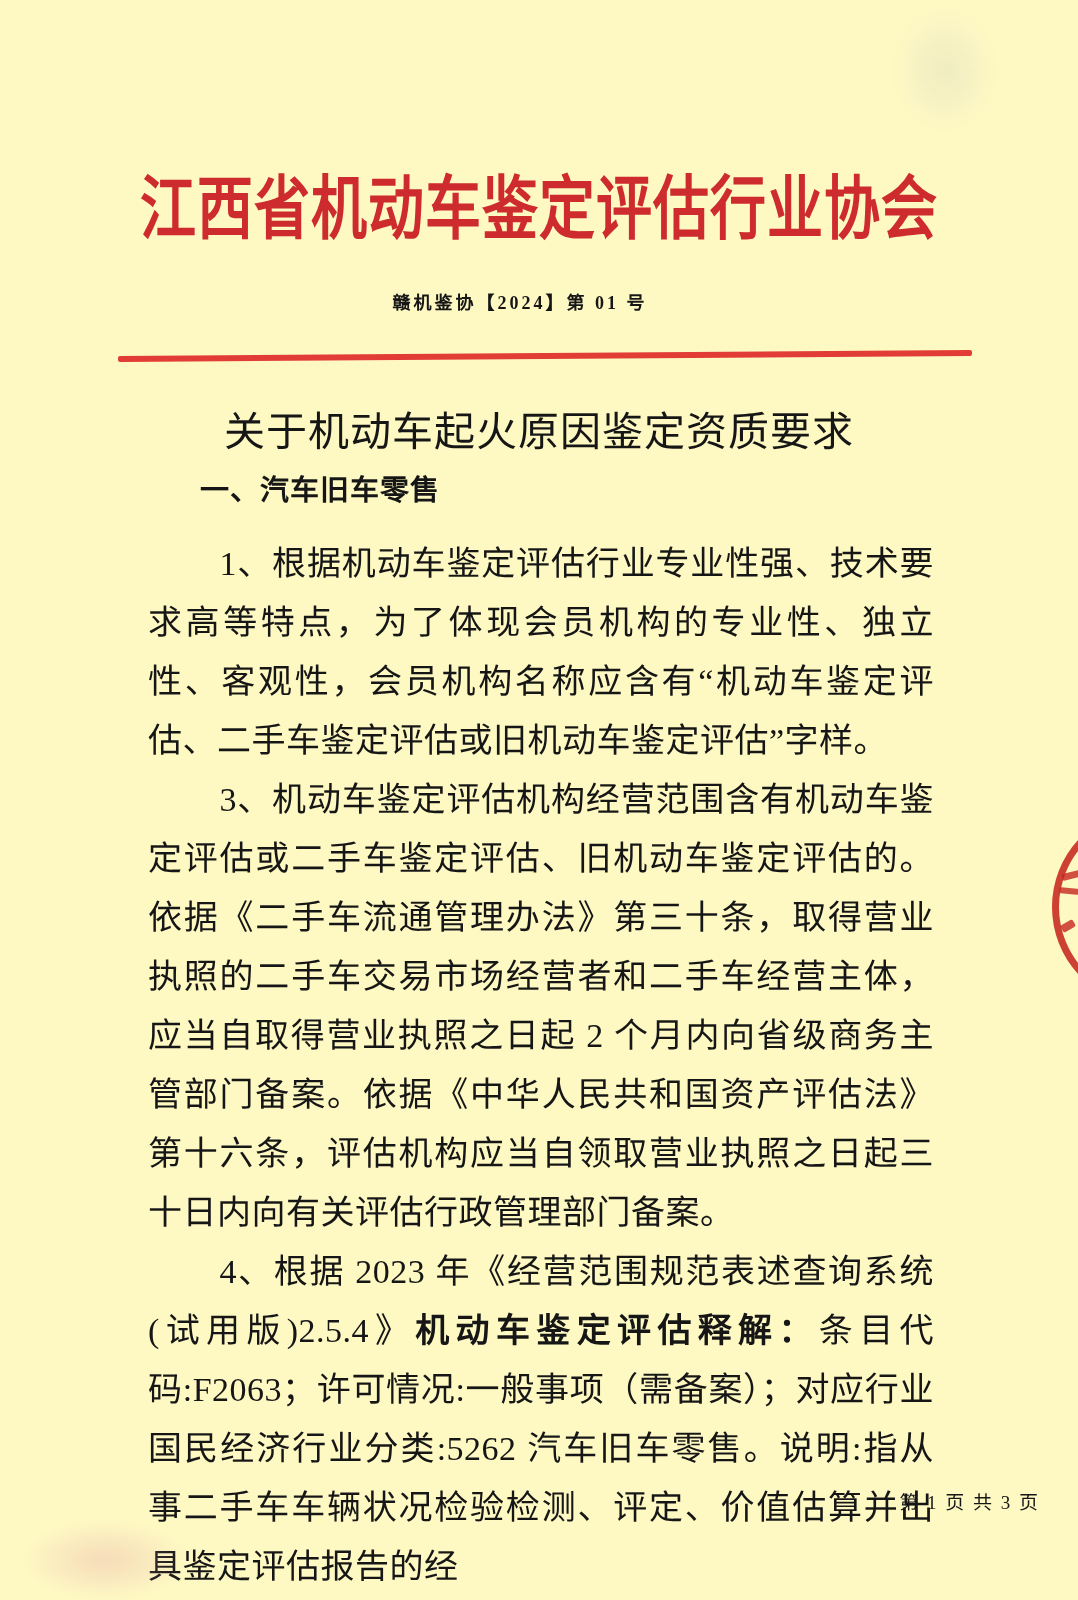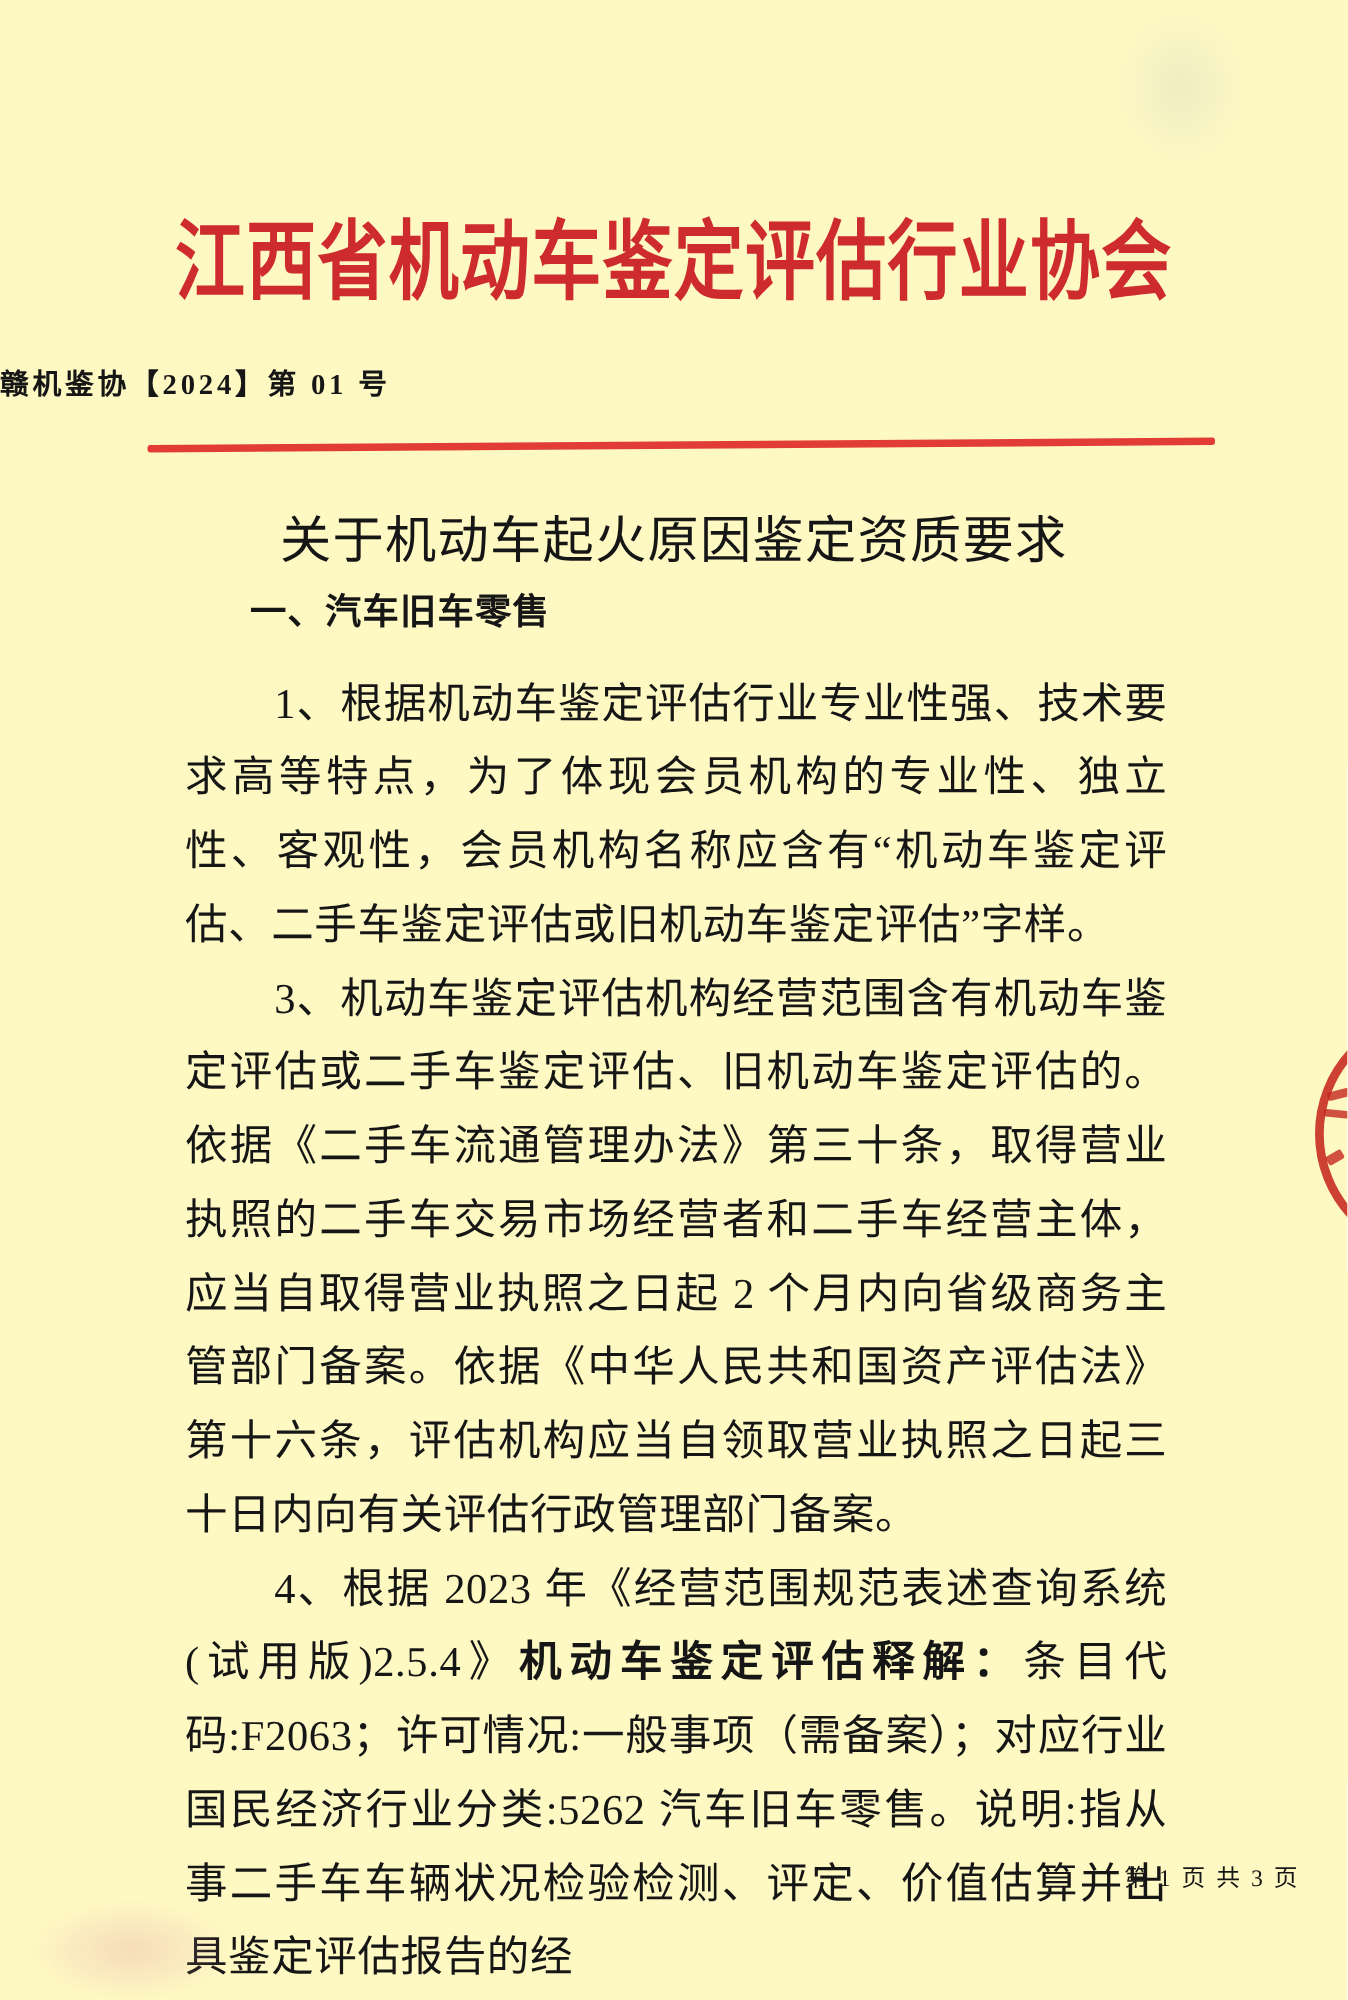--- a/index.html
+++ b/index.html
@@ -22,22 +22,22 @@
     text-align:center;
     font-size:56px;font-weight:bold;
     color:var(--header-red);
     letter-spacing:1px;
     transform:scaleY(1.25);
     transform-origin:top center;
     white-space:nowrap;
   }
   .doc-number{
     position:absolute;top:288px;left:0;width:1040px;
-    text-align:left;
-    font-size:23px;font-weight:bold;
+    text-align:center;
+    font-size:18px;font-weight:bold;
     letter-spacing:3px;
     white-space:nowrap;
   }
   .red-line{
     position:absolute;top:353px;left:118px;
     width:854px;height:6px;
     background:var(--divider-red);
     transform:rotate(-0.4deg);
     border-radius:2px;
   }

